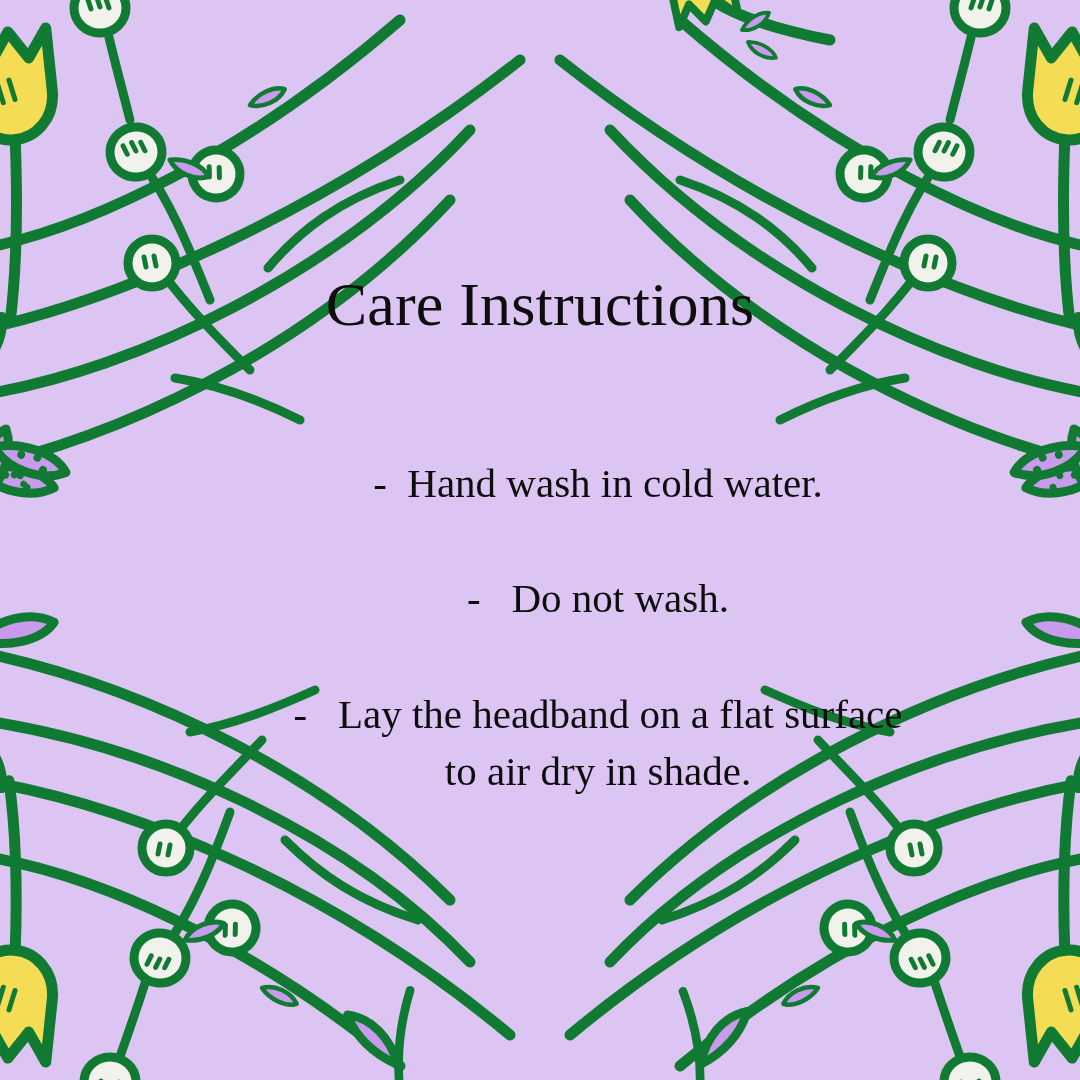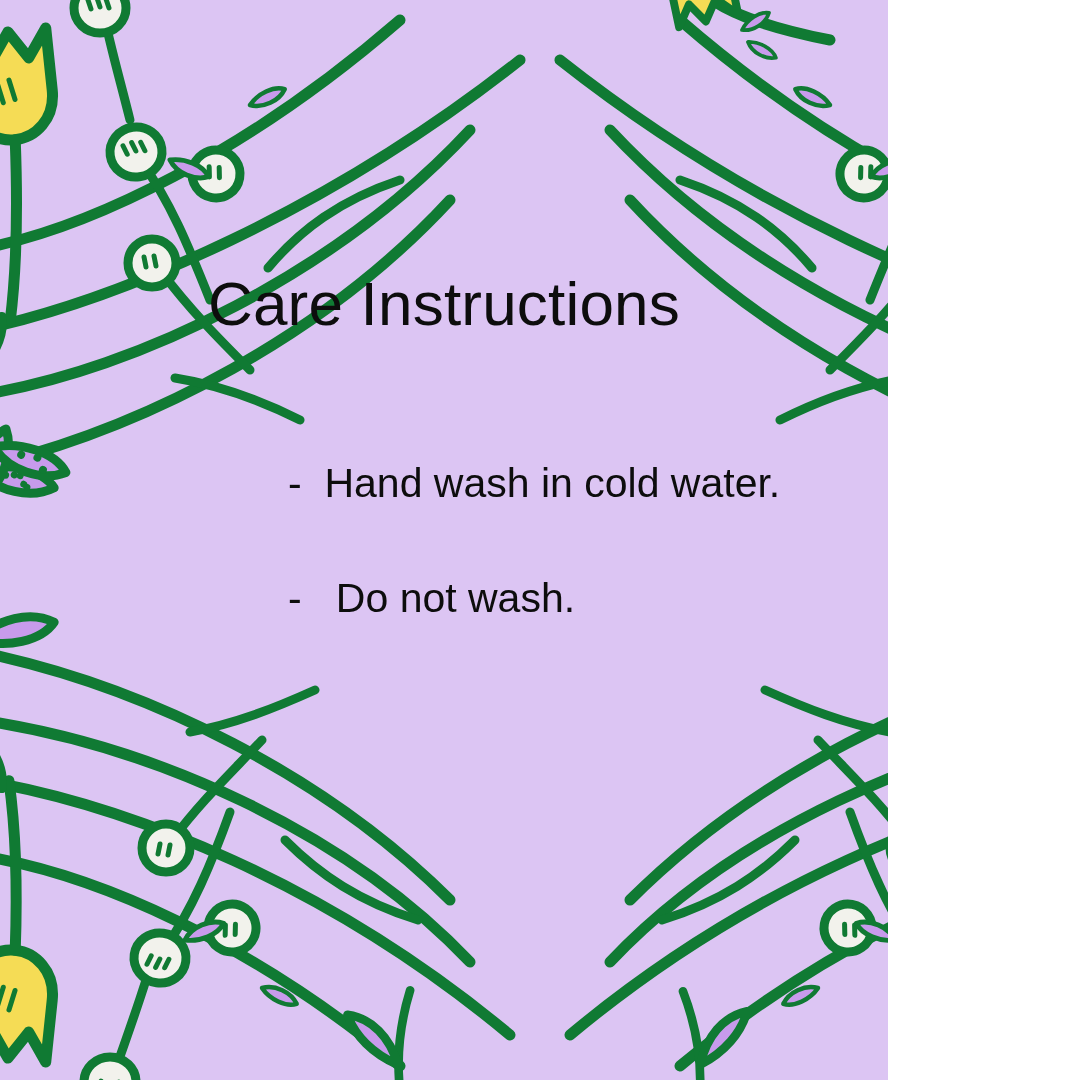--- a/index.html
+++ b/index.html
@@ -3,25 +3,25 @@
 <meta charset="utf-8">
 <title>Care Instructions</title>
 <style>
   html, body {
     margin: 0;
     padding: 0;
     background: #ffffff;
   }
   #canvas {
     position: relative;
-    width: 888px;
+    width: 1080px;
     height: 1080px;
     overflow: hidden;
     background: #dcc5f3;
-    font-family: Liberation Sans, sans-serif;
+    font-family: Liberation Serif, serif;
   }
   #floral-layer {
     position: absolute;
     inset: 0;
     width: 1080px;
     height: 1080px;
     pointer-events: none;
   }
   #content {
     position: absolute;
@@ -49,20 +49,21 @@
     padding: 0;
     list-style: none;
   }
   .instruction-item {
     font-size: 41px;
     font-weight: 400;
     color: #0d0d0d;
     line-height: 1.40;
     margin: 0 0 58px 0;
     white-space: pre-wrap;
+    text-align: center;
   }
   .instruction-item:last-child { margin-bottom: 0; }
 </style>
 </head>
 <body>
 
 <div id="canvas" style="background: rgb(220, 197, 243);">
 
   <svg id="floral-layer" viewBox="0 0 1080 1080" xmlns="http://www.w3.org/2000/svg">
     <defs>
@@ -289,16 +290,17 @@
       </g>
     </g>
   </svg>
 
   <div id="content">
     <h1 class="card-title">Care Instructions</h1>
 
     <ul class="instructions-list">
       <li class="instruction-item">-  Hand wash in cold water.</li>
       <li class="instruction-item">-   Do not wash.</li>
+      <li class="instruction-item">-   Lay the headband on a flat surface to air dry in shade.</li>
     </ul>
   </div>
 
 </div>
 
 </body></html>

